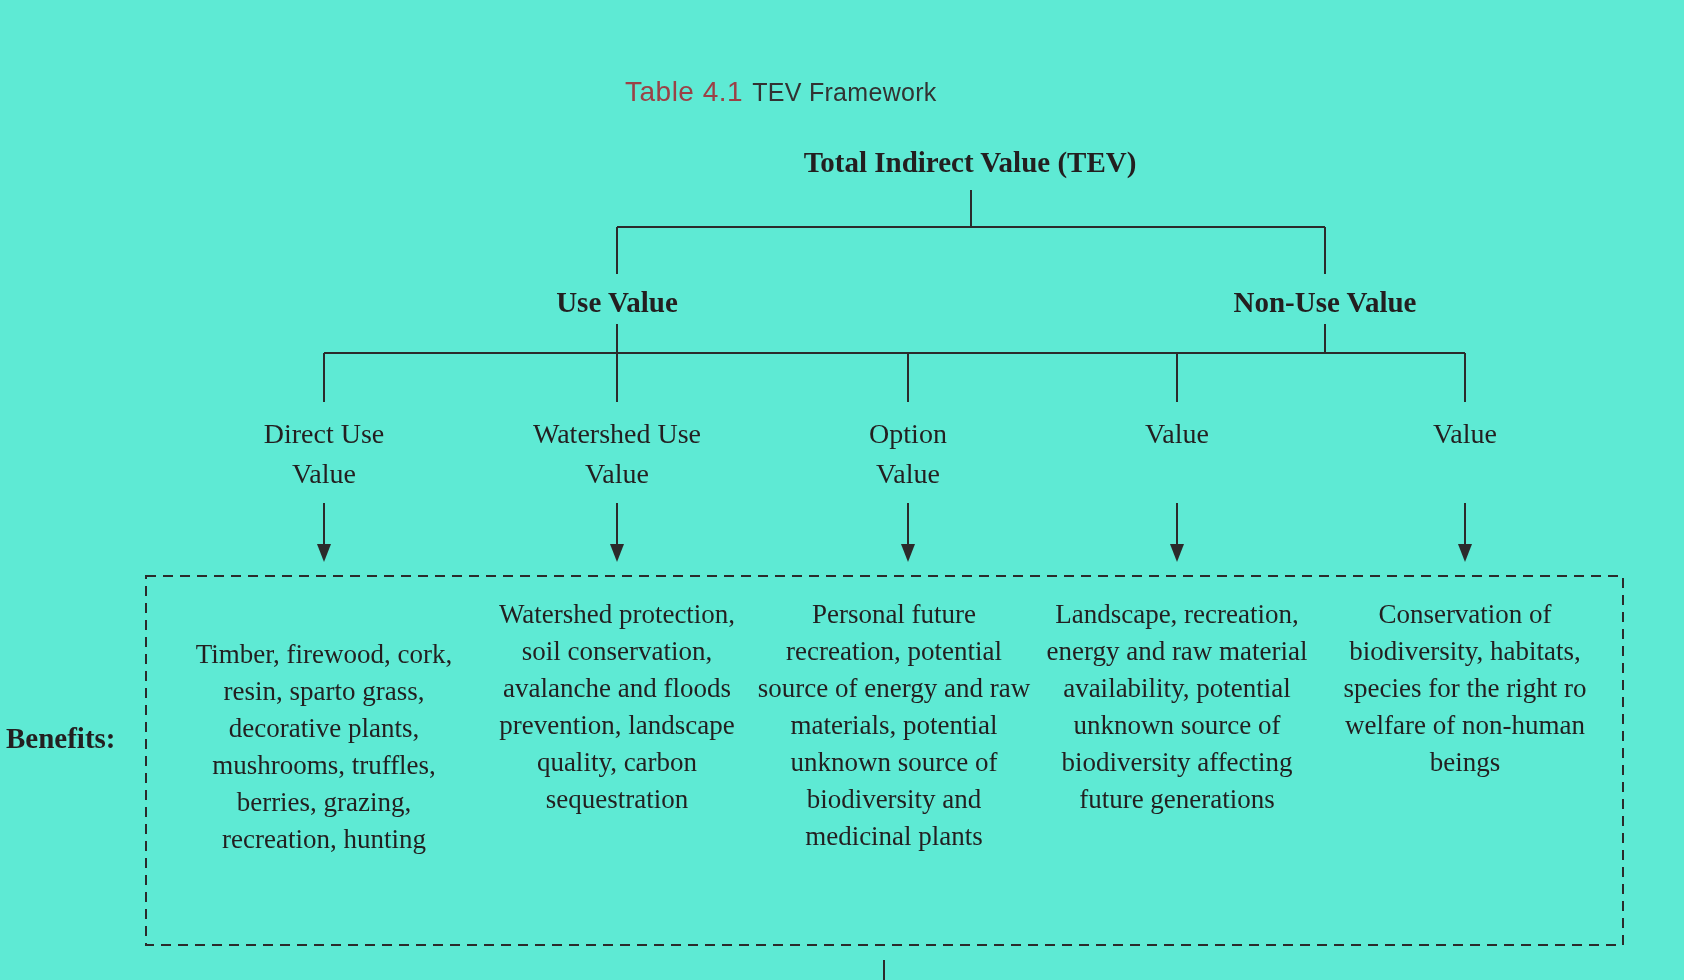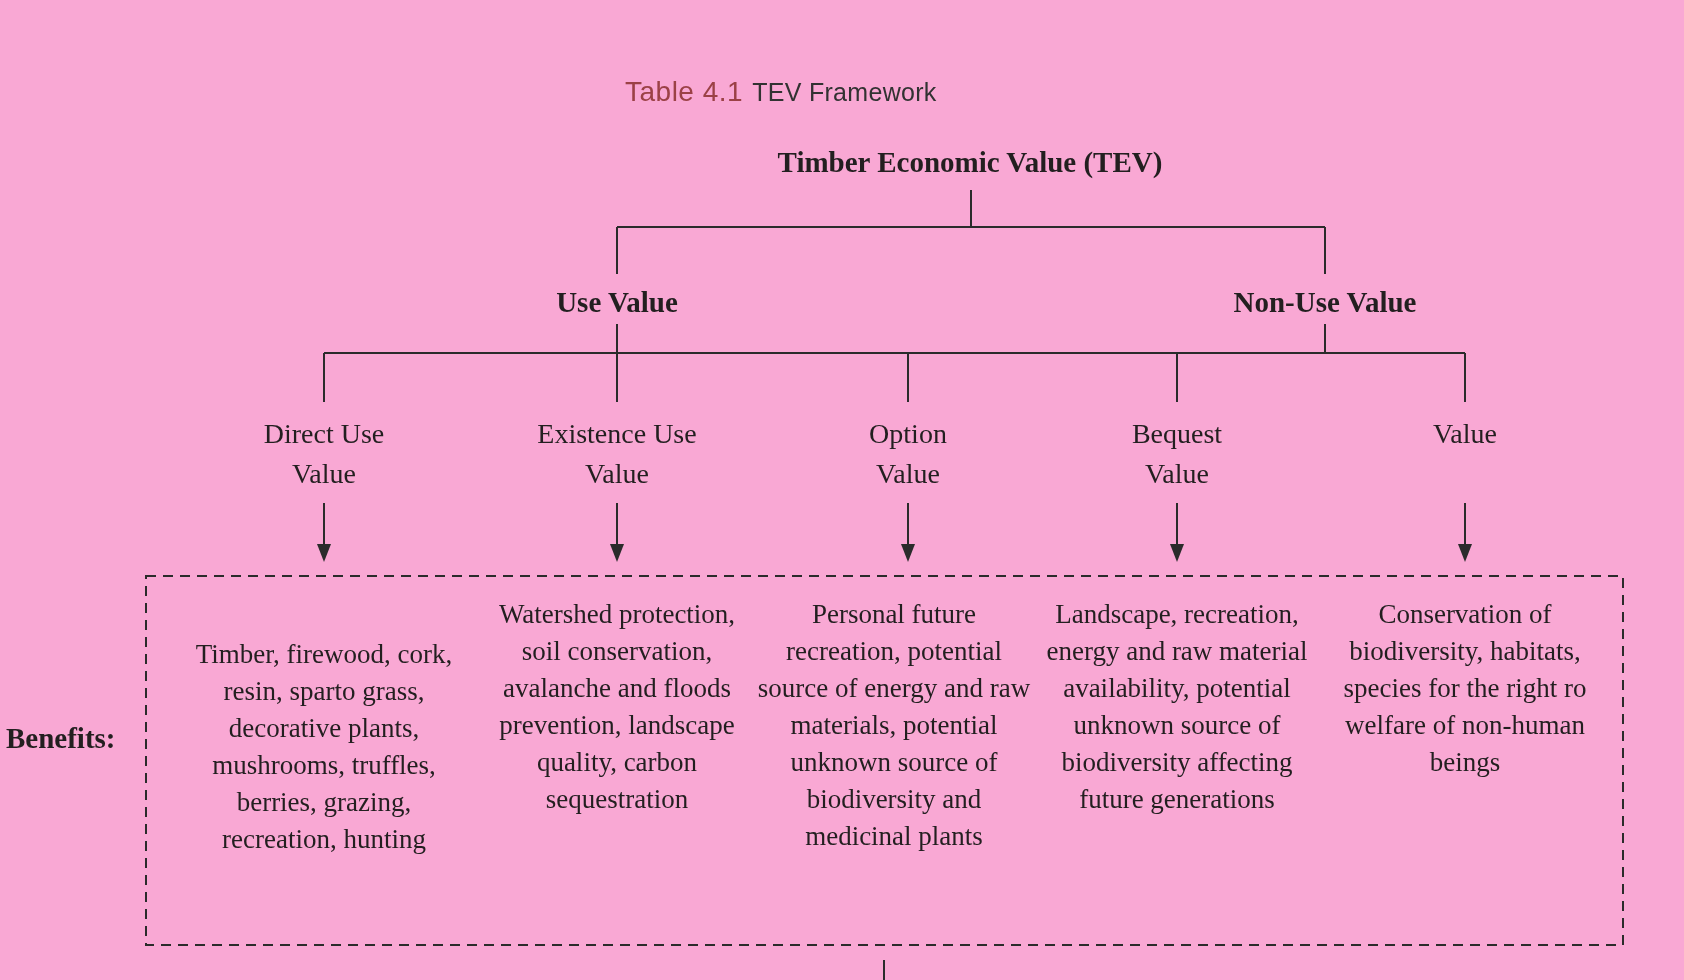--- a/index.html
+++ b/index.html
@@ -1,20 +1,20 @@
 <!DOCTYPE html>
 <html><head>
 <meta charset="utf-8">
 <style>
   html, body { margin: 0; padding: 0; background: #ffffff; }
   .canvas {
     position: relative;
     width: 1684px;
     height: 980px;
-    background: #f9a8d4;
+    background: #5eead4;
     overflow: hidden;
     font-family: "Liberation Serif", serif;
     color: #231f20;
   }
   
   .title {
     position: absolute;
     left: 625px;
     top: 76px;
     white-space: nowrap;
@@ -134,38 +134,37 @@
 
     <rect x="146" y="576" width="1477" height="369" stroke-dasharray="10 7"></rect>
 
     <line x1="884" y1="960" x2="884" y2="980"></line>
   </svg>
 
   <div class="title">
     <span class="table-label">Table 4.1</span><span class="table-title">TEV Framework</span>
   </div>
 
-  <div class="node bold root">Timber Economic Value (TEV)</div>
+  <div class="node bold root">Total Indirect Value (TEV)</div>
   <div class="node bold use">Use Value</div>
   <div class="node bold nonuse">Non-Use Value</div>
 
   <div class="node l2" style="left:324px">
     <div>Direct Use</div>
     <div>Value</div>
   </div>
   <div class="node l2" style="left:617px">
-    <div>Existence Use</div>
+    <div>Watershed Use</div>
     <div>Value</div>
   </div>
   <div class="node l2" style="left:908px">
     <div>Option</div>
     <div>Value</div>
   </div>
   <div class="node l2" style="left:1177px">
-    <div>Bequest</div>
     <div>Value</div>
   </div>
   <div class="node l2" style="left:1465px">
     <div>Value</div>
   </div>
 
   <div class="benefits-label">Benefits:</div>
 
   <div class="bcol c0">Timber, firewood, cork, resin, sparto grass, decorative plants, mushrooms, truffles, berries, grazing, recreation, hunting</div>
   <div class="bcol c1">Watershed protection, soil conservation, avalanche and floods prevention, landscape quality, carbon sequestration</div>

